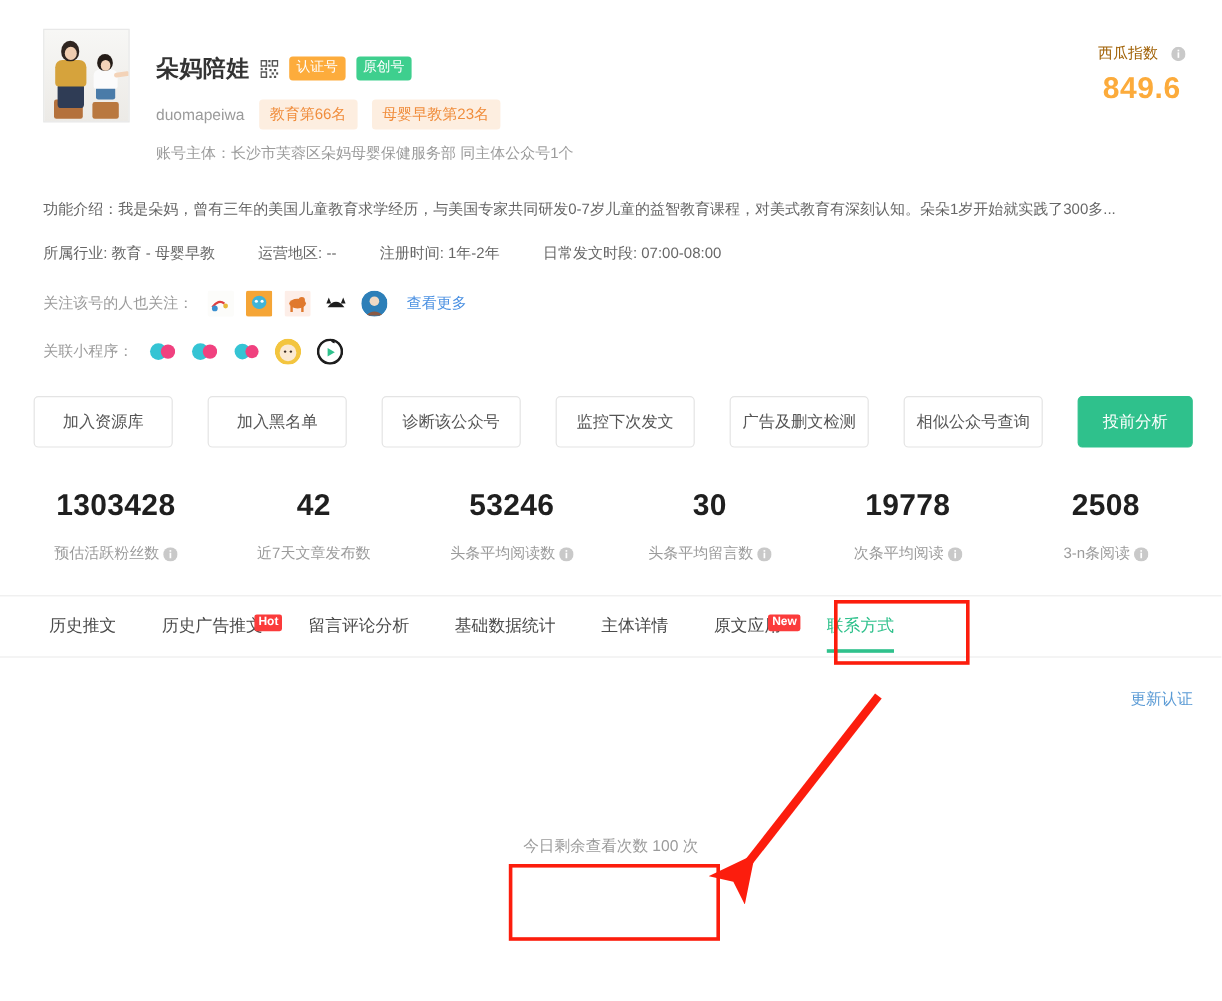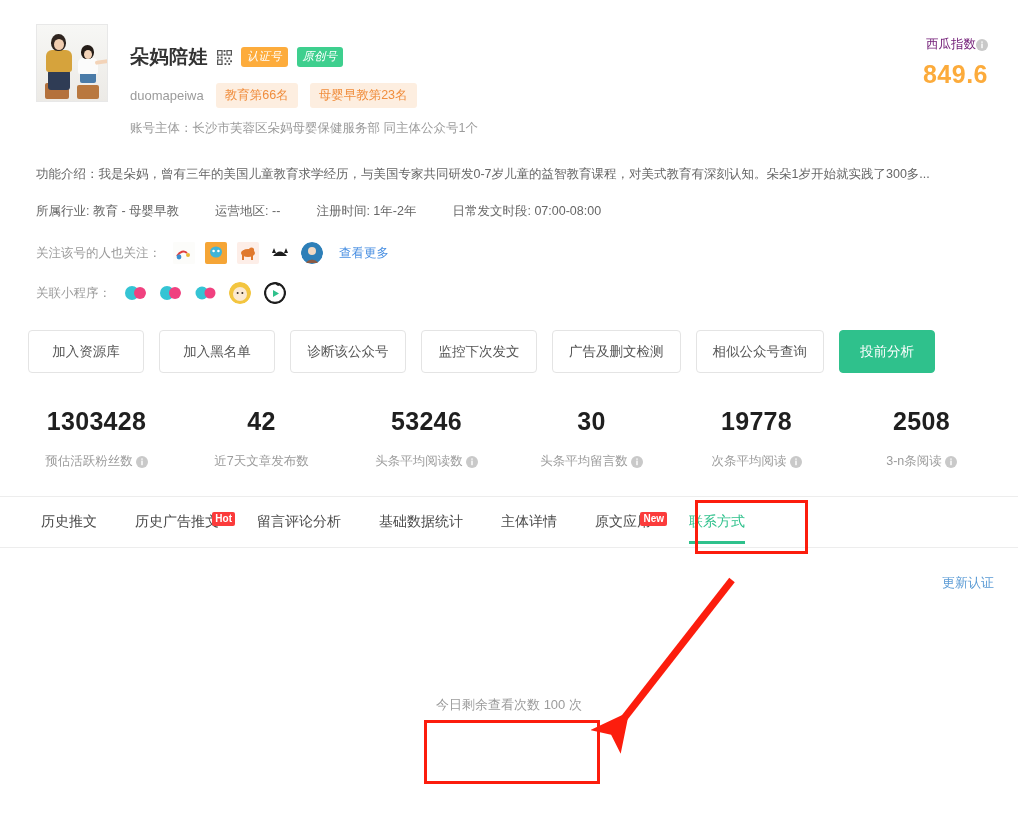--- a/index.html
+++ b/index.html
@@ -30,50 +30,50 @@
   .av-kid-head { position:absolute; left:44px; top:20px; width:13px; height:14px; background:#241c17; border-radius:50% 50% 45% 45%;}
   .av-kid-face { position:absolute; left:46.5px; top:25px; width:8px; height:9px; background:#f3d3b8; border-radius:50%;}
   .av-kid-body { position:absolute; left:41px; top:33px; width:20px; height:16px; background:#fbfbfb; border-radius:5px 5px 2px 2px;}
   .av-kid-legs { position:absolute; left:43px; top:47px; width:16px; height:11px; background:#4a7ba8; border-radius:2px;}
   .av-arm { position:absolute; left:58px; top:35px; width:13px; height:4px; background:#f3d3b8; border-radius:2px; transform:rotate(-8deg);}
 
   .pinfo { flex:1; min-width:0; padding-top:2px;margin-top:18px; }
   .name-line { display:flex; align-items:center; gap:9px; }
   .acct-name { font-size:19px; font-weight:700; color:#333; letter-spacing:.5px; }
   .qr-icon { width:15px; height:15px; display:block; }
-  .tag { font-size:11.5px; line-height:1; padding:4px 6px; border-radius:3px; color:#fff; font-weight:400; white-space:nowrap;font-style:italic;}
+  .tag { font-size:11.5px; line-height:1; padding:4px 6px; border-radius:3px; color:#fff; font-weight:400; white-space:nowrap;}
   .tag.orange { background:#fdac3c; }
   .tag.green  { background:#3ecf8e; }
 
   .sub-line { display:flex; align-items:center; gap:12px; margin-top:13px; }
   .wxid { color:#9b9b9b; font-size:13px; }
   .rank-tag {
     background:#fdeee0; color:#f08d3c; font-size:12.5px;
     padding:4px 9px; border-radius:3px; white-space:nowrap;
   }
   .subject-line { margin-top:12px; color:#9b9b9b; font-size:12.5px; }
 
   .score-box { position:absolute; right:30px; top:36px; text-align:right; }
-  .score-label { color:#701a75; font-size:12.5px; display:flex; align-items:center; justify-content:flex-end; gap:0;}
+  .score-label { color:#a16207; font-size:12.5px; display:flex; align-items:center; justify-content:flex-end; gap:11px;}
   .score-val { color:#fcab3b; font-size:25px; font-weight:700; margin-top:7px; letter-spacing:.5px;text-align:center;}
   .info-ic { width:12px; height:12px; display:inline-block; vertical-align:middle; }
 
   .desc { margin:27px 30px 0 36px; color:#666; font-size:12.5px; line-height:1.6; }
   .meta-row { margin:19px 30px 0 36px; color:#666; font-size:12.5px; display:flex; gap:36px; }
   .meta-row b { font-weight:400; color:#666; }
 
   .rel-row { margin:22px 30px 0 36px; display:flex; align-items:center; gap:10px; color:#9b9b9b; font-size:12.5px; }
   .rel-label { margin-right:2px; }
   .mini-av { width:22px; height:22px; border-radius:2px; flex:0 0 22px; position:relative; overflow:hidden; background:#fff;}
   .mini-rd { width:22px; height:22px; border-radius:50%; flex:0 0 22px; position:relative; overflow:hidden;}
   .see-more { color:#4a90e2; font-size:12.5px; cursor:pointer; margin-left:6px; }
   .mp-row { margin:18px 30px 0 36px; display:flex; align-items:center; gap:13px; color:#9b9b9b; font-size:12.5px;}
 
   
-  .btn-row { margin:26px 30px 0 28px; display:flex; gap:15px; }
+  .btn-row { margin:26px 30px 0 28px; display:flex; gap:29px; }
   .abtn {
     height:43px; min-width:116px; padding:0 16px;
     border:1px solid #e4e4e4; border-radius:4px; background:#fff;
     display:flex; align-items:center; justify-content:center;
     font-size:13.5px; color:#555; cursor:pointer; white-space:nowrap;
   }
   .abtn.primary { background:#2fc18c; border-color:#2fc18c; color:#fff; min-width:96px;}
 
   
   .stats { margin:34px 14px 0 14px; display:flex; }

